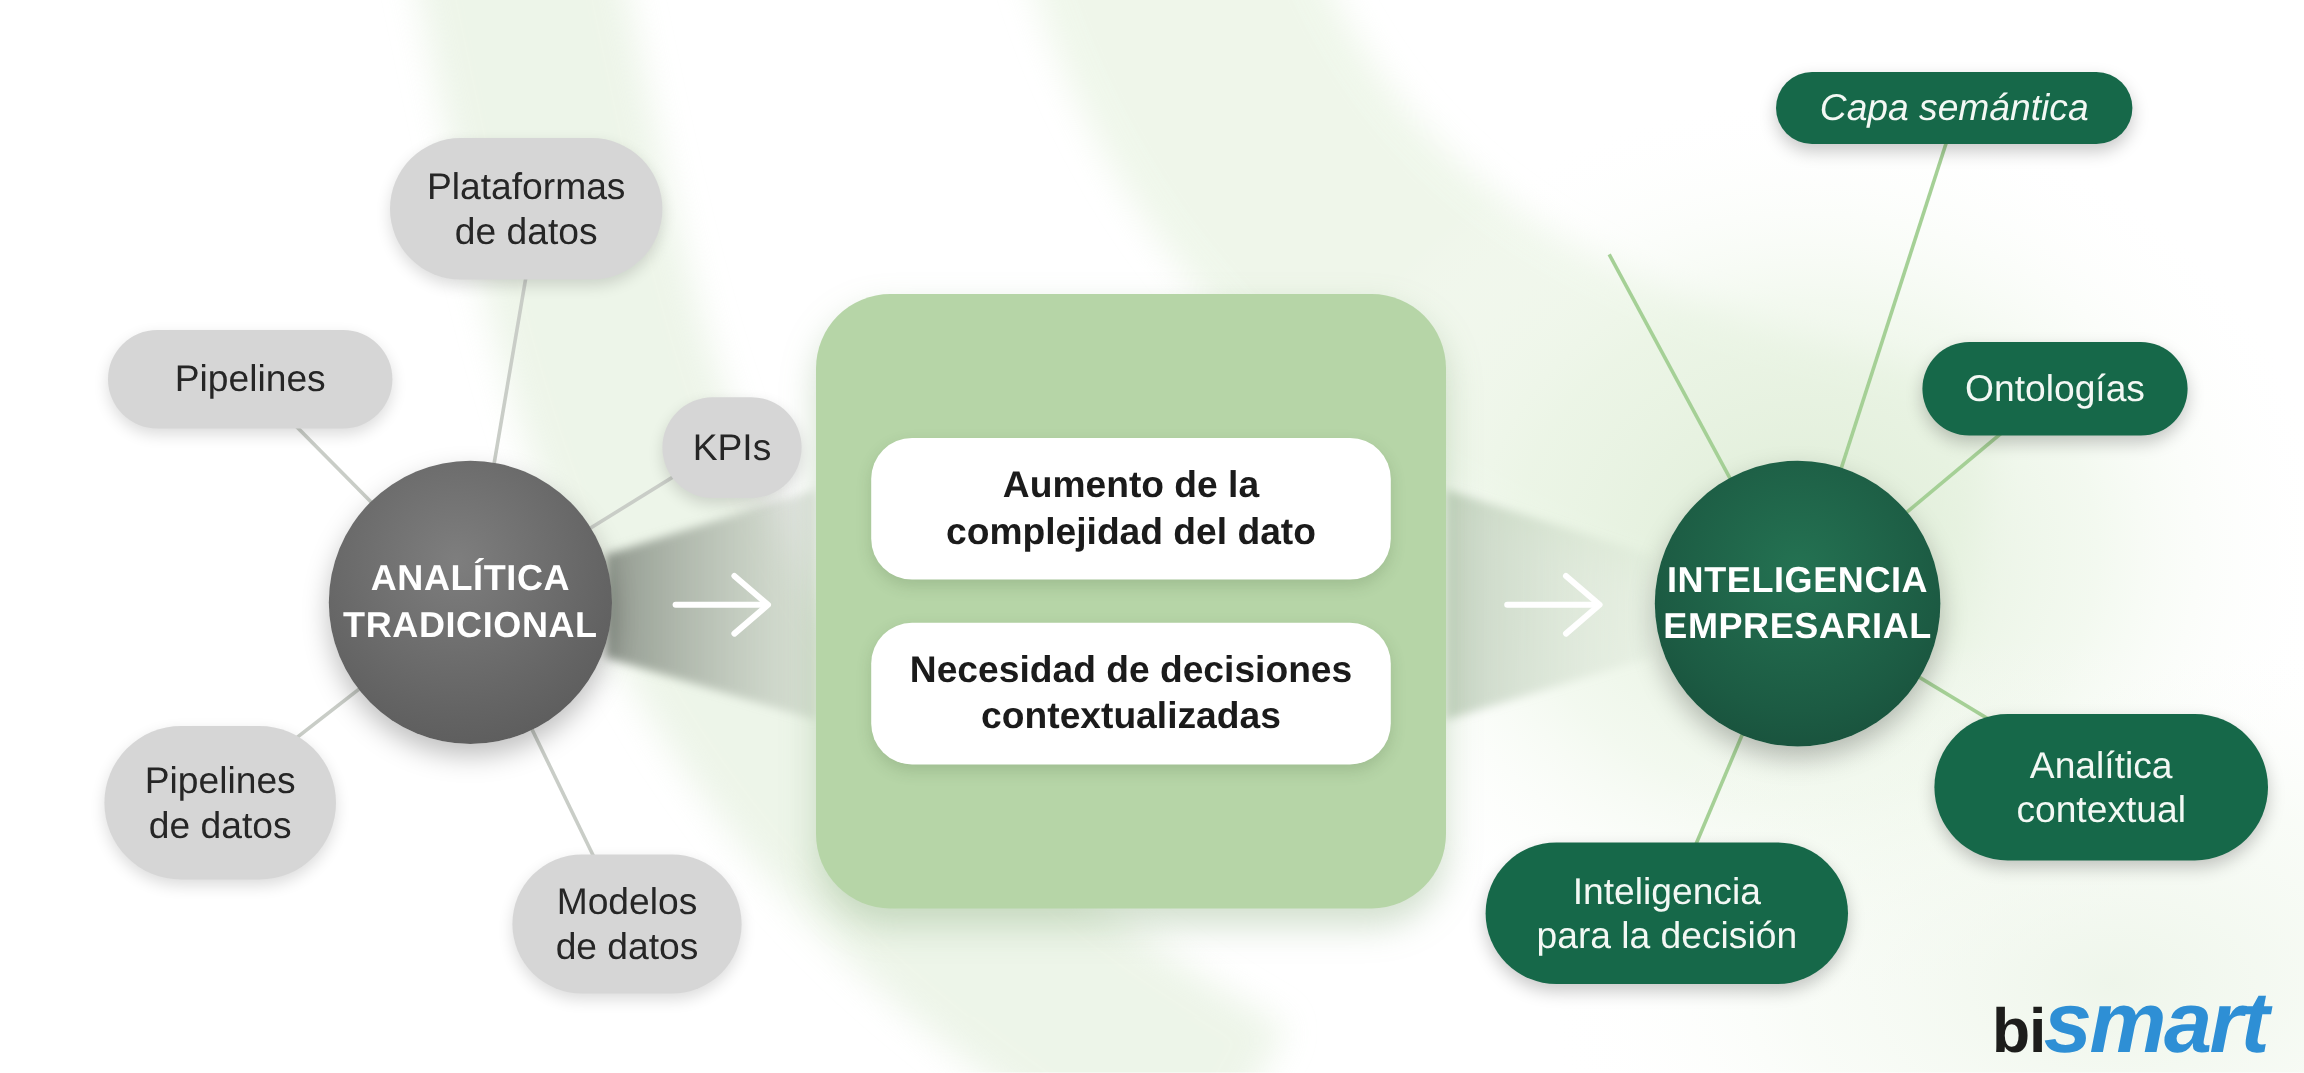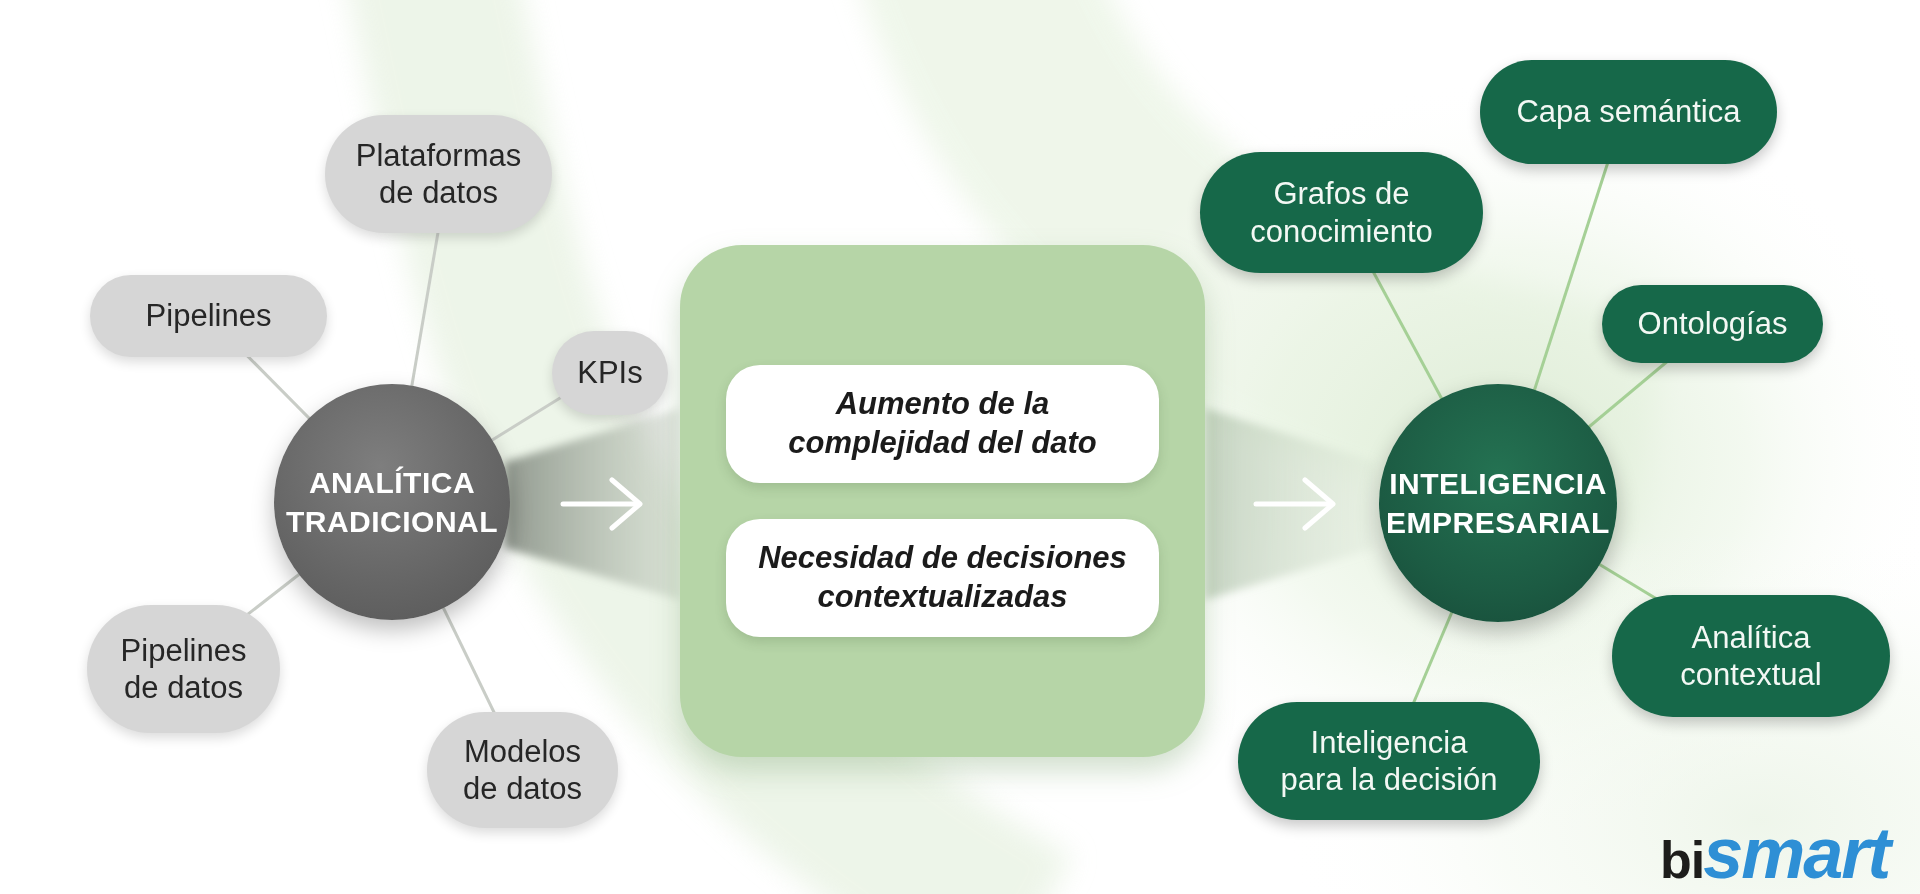--- a/index.html
+++ b/index.html
@@ -34,35 +34,35 @@
   #hub-right{
     left:1379px;top:384px;width:238px;height:238px;
     background:radial-gradient(circle at 50% 38%, #247252, #1c5b43 62%, #164a37 100%);
     box-shadow:0 10px 22px rgba(0,0,0,.25);
   }
   #panel{
     position:absolute;left:680px;top:245px;width:525px;height:512px;border-radius:62px;
     background:var(--panel-green,#b6d5a7);
     box-shadow:0 14px 28px rgba(125,165,115,.35);
     display:flex;flex-direction:column;justify-content:center;gap:36px;
-    padding:0 46px;box-sizing:border-box;z-index:2;font-style:italic;
+    padding:0 46px;box-sizing:border-box;z-index:2;
   }
   .card{
     height:118px;background:var(--card-white,#ffffff);border-radius:34px;
     display:flex;align-items:center;justify-content:center;text-align:center;
     font-weight:bold;font-size:31px;line-height:1.25;color:var(--card-text,#1b1b1b);
     white-space:pre-line;box-shadow:0 5px 12px rgba(55,85,45,.18);
   }
   
   #b-plataformas{left:325px;top:115px;width:227px;height:118px;}
   #b-dashboards{left:90px;top:275px;width:237px;height:82px;}
   #b-kpis{left:552px;top:331px;width:116px;height:84px;text-align:right;}
   #b-pipelines{left:87px;top:605px;width:193px;height:128px;}
   #b-modelos{left:427px;top:712px;width:191px;height:116px;}
-  #b-capa{left:1480px;top:60px;width:297px;height:104px;}
+  #b-capa{left:1480px;top:60px;width:297px;height:60px;font-style:italic;}
   #b-grafos{left:1200px;top:152px;width:283px;height:121px;}
   #b-ontologias{left:1602px;top:285px;width:221px;height:78px;}
   #b-analitica{left:1612px;top:595px;width:278px;height:122px;}
   #b-inteligencia{left:1238px;top:702px;width:302px;height:118px;}
   #logo{
     position:absolute;left:1660px;top:812px;display:flex;align-items:baseline;z-index:4;
   }
   #logo .bi{font-weight:800;font-size:52px;color:var(--logo-black,#1d1d1b);letter-spacing:-1px;}
   #logo .smart{font-style:italic;font-weight:700;font-size:72px;color:var(--logo-blue,#2e8fd5);
     letter-spacing:-2px;margin-left:-1px;}
@@ -133,22 +133,20 @@
   <div class="pill gray" id="b-dashboards">Pipelines</div>
   <div class="pill gray" id="b-kpis">KPIs</div>
   <div class="pill gray" id="b-pipelines">Pipelines
 de datos</div>
   <div class="pill gray" id="b-modelos">Modelos
 de datos</div>
 
   <div class="hub" id="hub-right">INTELIGENCIA
 EMPRESARIAL</div>
   <div class="pill green" id="b-capa">Capa semántica</div>
-  <div class="pill green" id="b-grafos">Grafos de
-conocimiento</div>
   <div class="pill green" id="b-ontologias">Ontologías</div>
   <div class="pill green" id="b-analitica">Analítica
 contextual</div>
   <div class="pill green" id="b-inteligencia">Inteligencia
 para la decisión</div>
 
   <svg class="layer" style="z-index:4">
     <g style="stroke:var(--arrow-white,#ffffff)" stroke-width="5" fill="none" stroke-linecap="round" stroke-linejoin="round">
       <line x1="563" y1="504" x2="636" y2="504"></line>
       <polyline points="612,480 640,504 612,528"></polyline>

